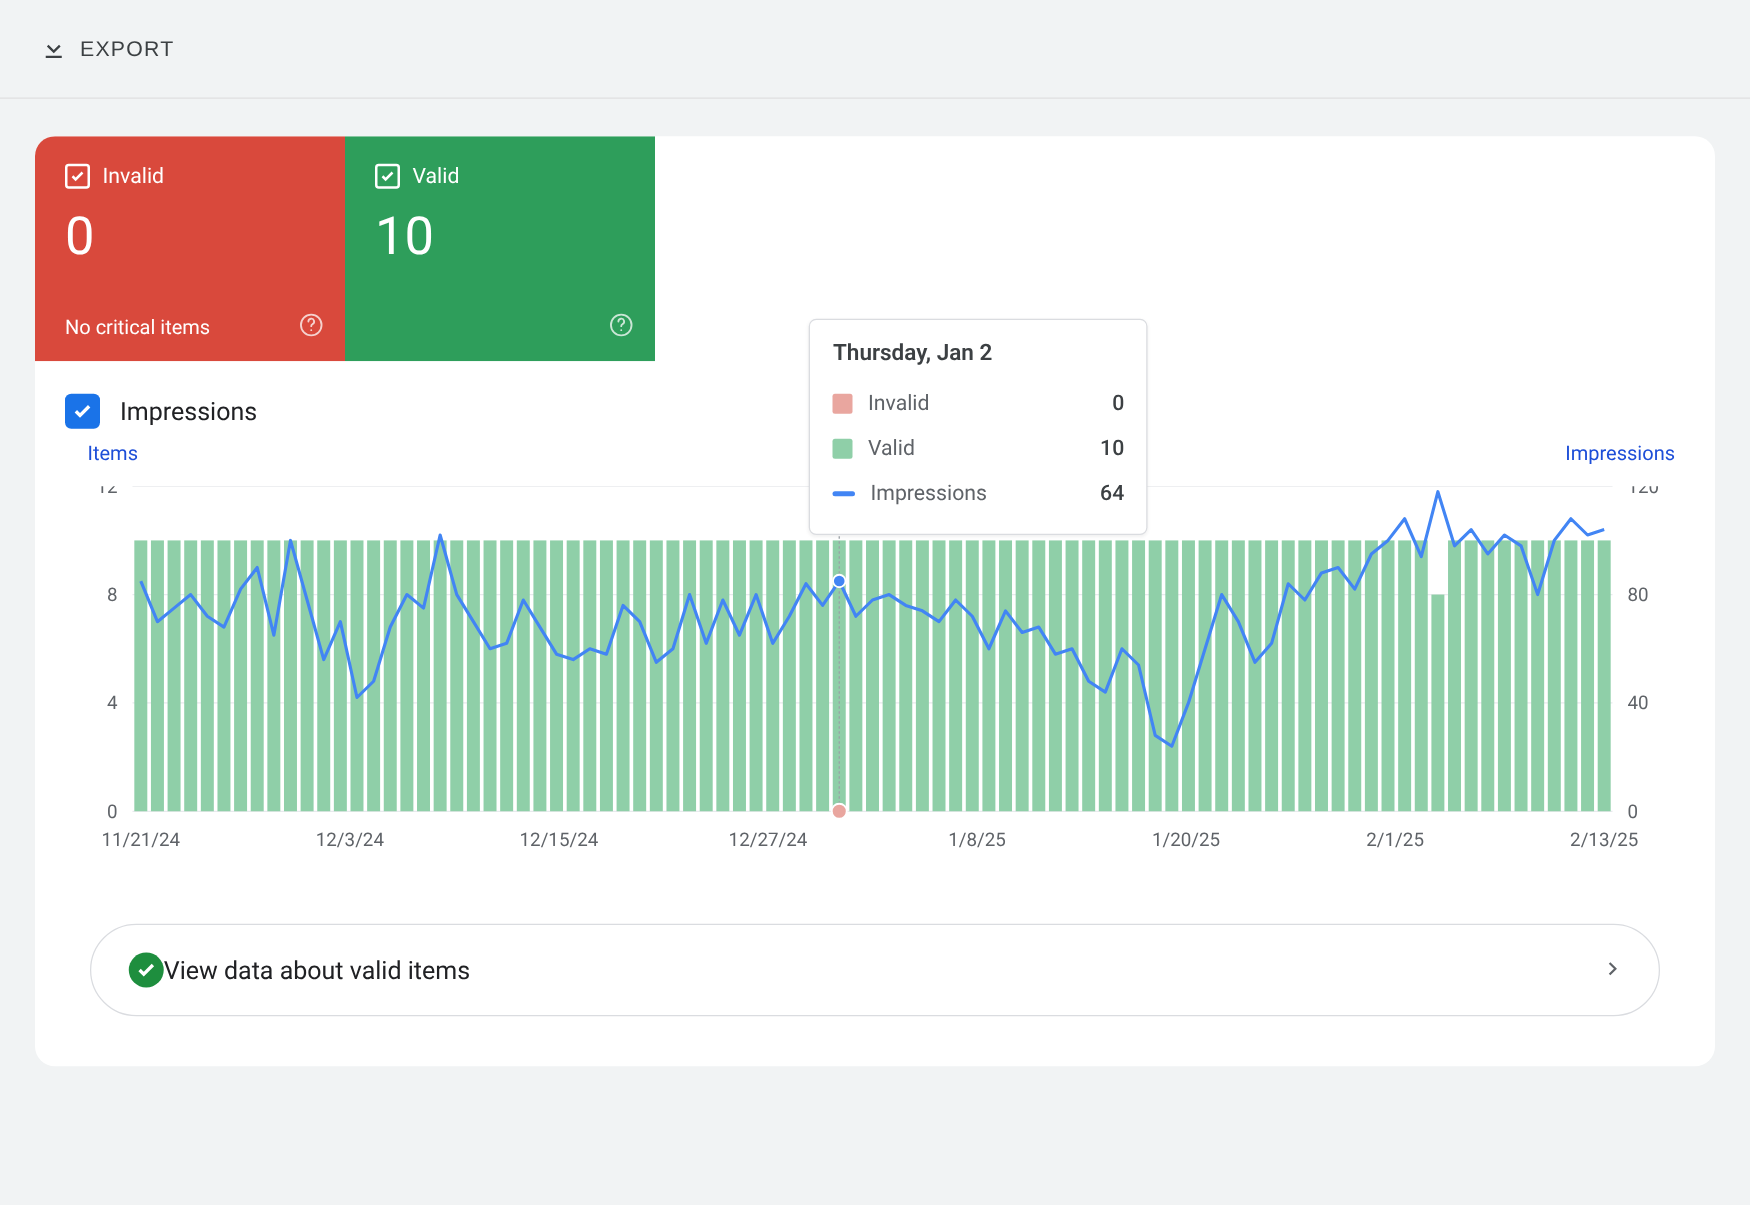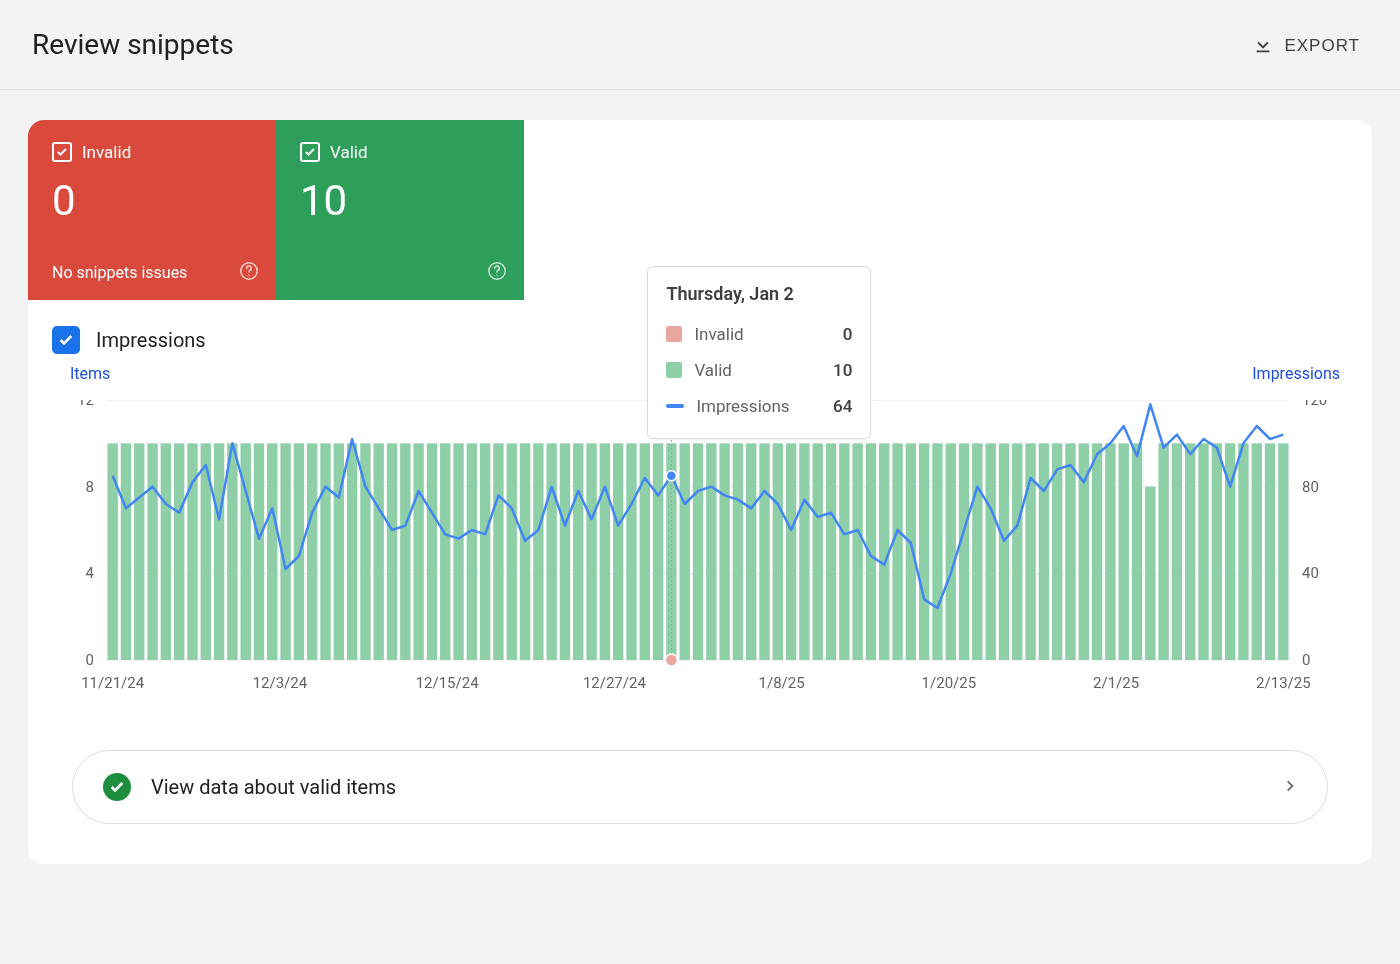--- a/index.html
+++ b/index.html
@@ -120,21 +120,21 @@
   .axis-title-left { left: 42px; }
   .axis-title-right { right: 32px; }
   .plot {
     display: block;
     margin-top: 26px;
   }
   .tooltip {
     position: absolute;
     top: -98px;
     left: 600px;
-    width: 224px;
+    width: 271px;
     background: #fff;
     border: 1px solid #dadce0;
     border-radius: 6px;
     padding: 16px 18px 14px 18px;
     box-shadow: 0 1px 3px rgba(0,0,0,0.06);
   }
   .tooltip .tt-title {
     font-size: 18px;
     font-weight: 600;
     color: #3c4043;
@@ -161,21 +161,20 @@
     color: #3c4043;
     font-weight: 500;
   }
   .view-data {
     margin: 50px 44px 0 44px;
     border: 1px solid #dadce0;
     border-radius: 40px;
     padding: 22px 30px;
     display: flex;
     align-items: center;
-    gap: 20px;
     cursor: pointer;
   }
   .view-data .green-circle {
     width: 28px; height: 28px;
     background: #1e8e3e;
     border-radius: 50%;
     display: inline-flex;
     align-items: center;
     justify-content: center;
     flex-shrink: 0;
@@ -186,21 +185,20 @@
   }
   .view-data .chev {
     margin-left: auto;
     color: #5f6368;
   }
 </style>
 </head>
 <body>
 
 <div class="header">
-  <h1>Review snippets</h1>
   <button class="export-btn">
     <svg width="22" height="22" viewBox="0 0 24 24" fill="#3c4043">
         <path d="M5 20h14v-2H5v2zM12 3v10.17l4.59-4.58L18 10l-6 6-6-6 1.41-1.41L12 13.17V3h0z"></path>
       </svg>
     <span>EXPORT</span>
   </button>
 </div>
 <div class="divider"></div>
 
 <div class="card">
@@ -209,21 +207,21 @@
     <div class="status-card invalid">
       <div class="label-row">
         <span class="check-square">
           <svg width="12" height="12" viewBox="0 0 24 24" fill="none" stroke="#fff" stroke-width="4">
               <polyline points="4 12 9 17 20 6"></polyline>
             </svg>
         </span>
         <span>Invalid</span>
       </div>
       <div class="big">0</div>
-      <div class="sub">No snippets issues</div>
+      <div class="sub">No critical items</div>
       <span class="help">
         <svg width="22" height="22" viewBox="0 0 24 24" fill="none" stroke="#fff" stroke-width="1.6">
             <circle cx="12" cy="12" r="9"></circle>
             <path d="M9.5 9a2.5 2.5 0 1 1 3.5 2.3c-.8.4-1 .9-1 1.7" stroke-linecap="round"></path>
             <circle cx="12" cy="16.5" r="0.8" fill="#fff" stroke="none"></circle>
           </svg>
       </span>
     </div>
     <div class="status-card valid">
       <div class="label-row">

